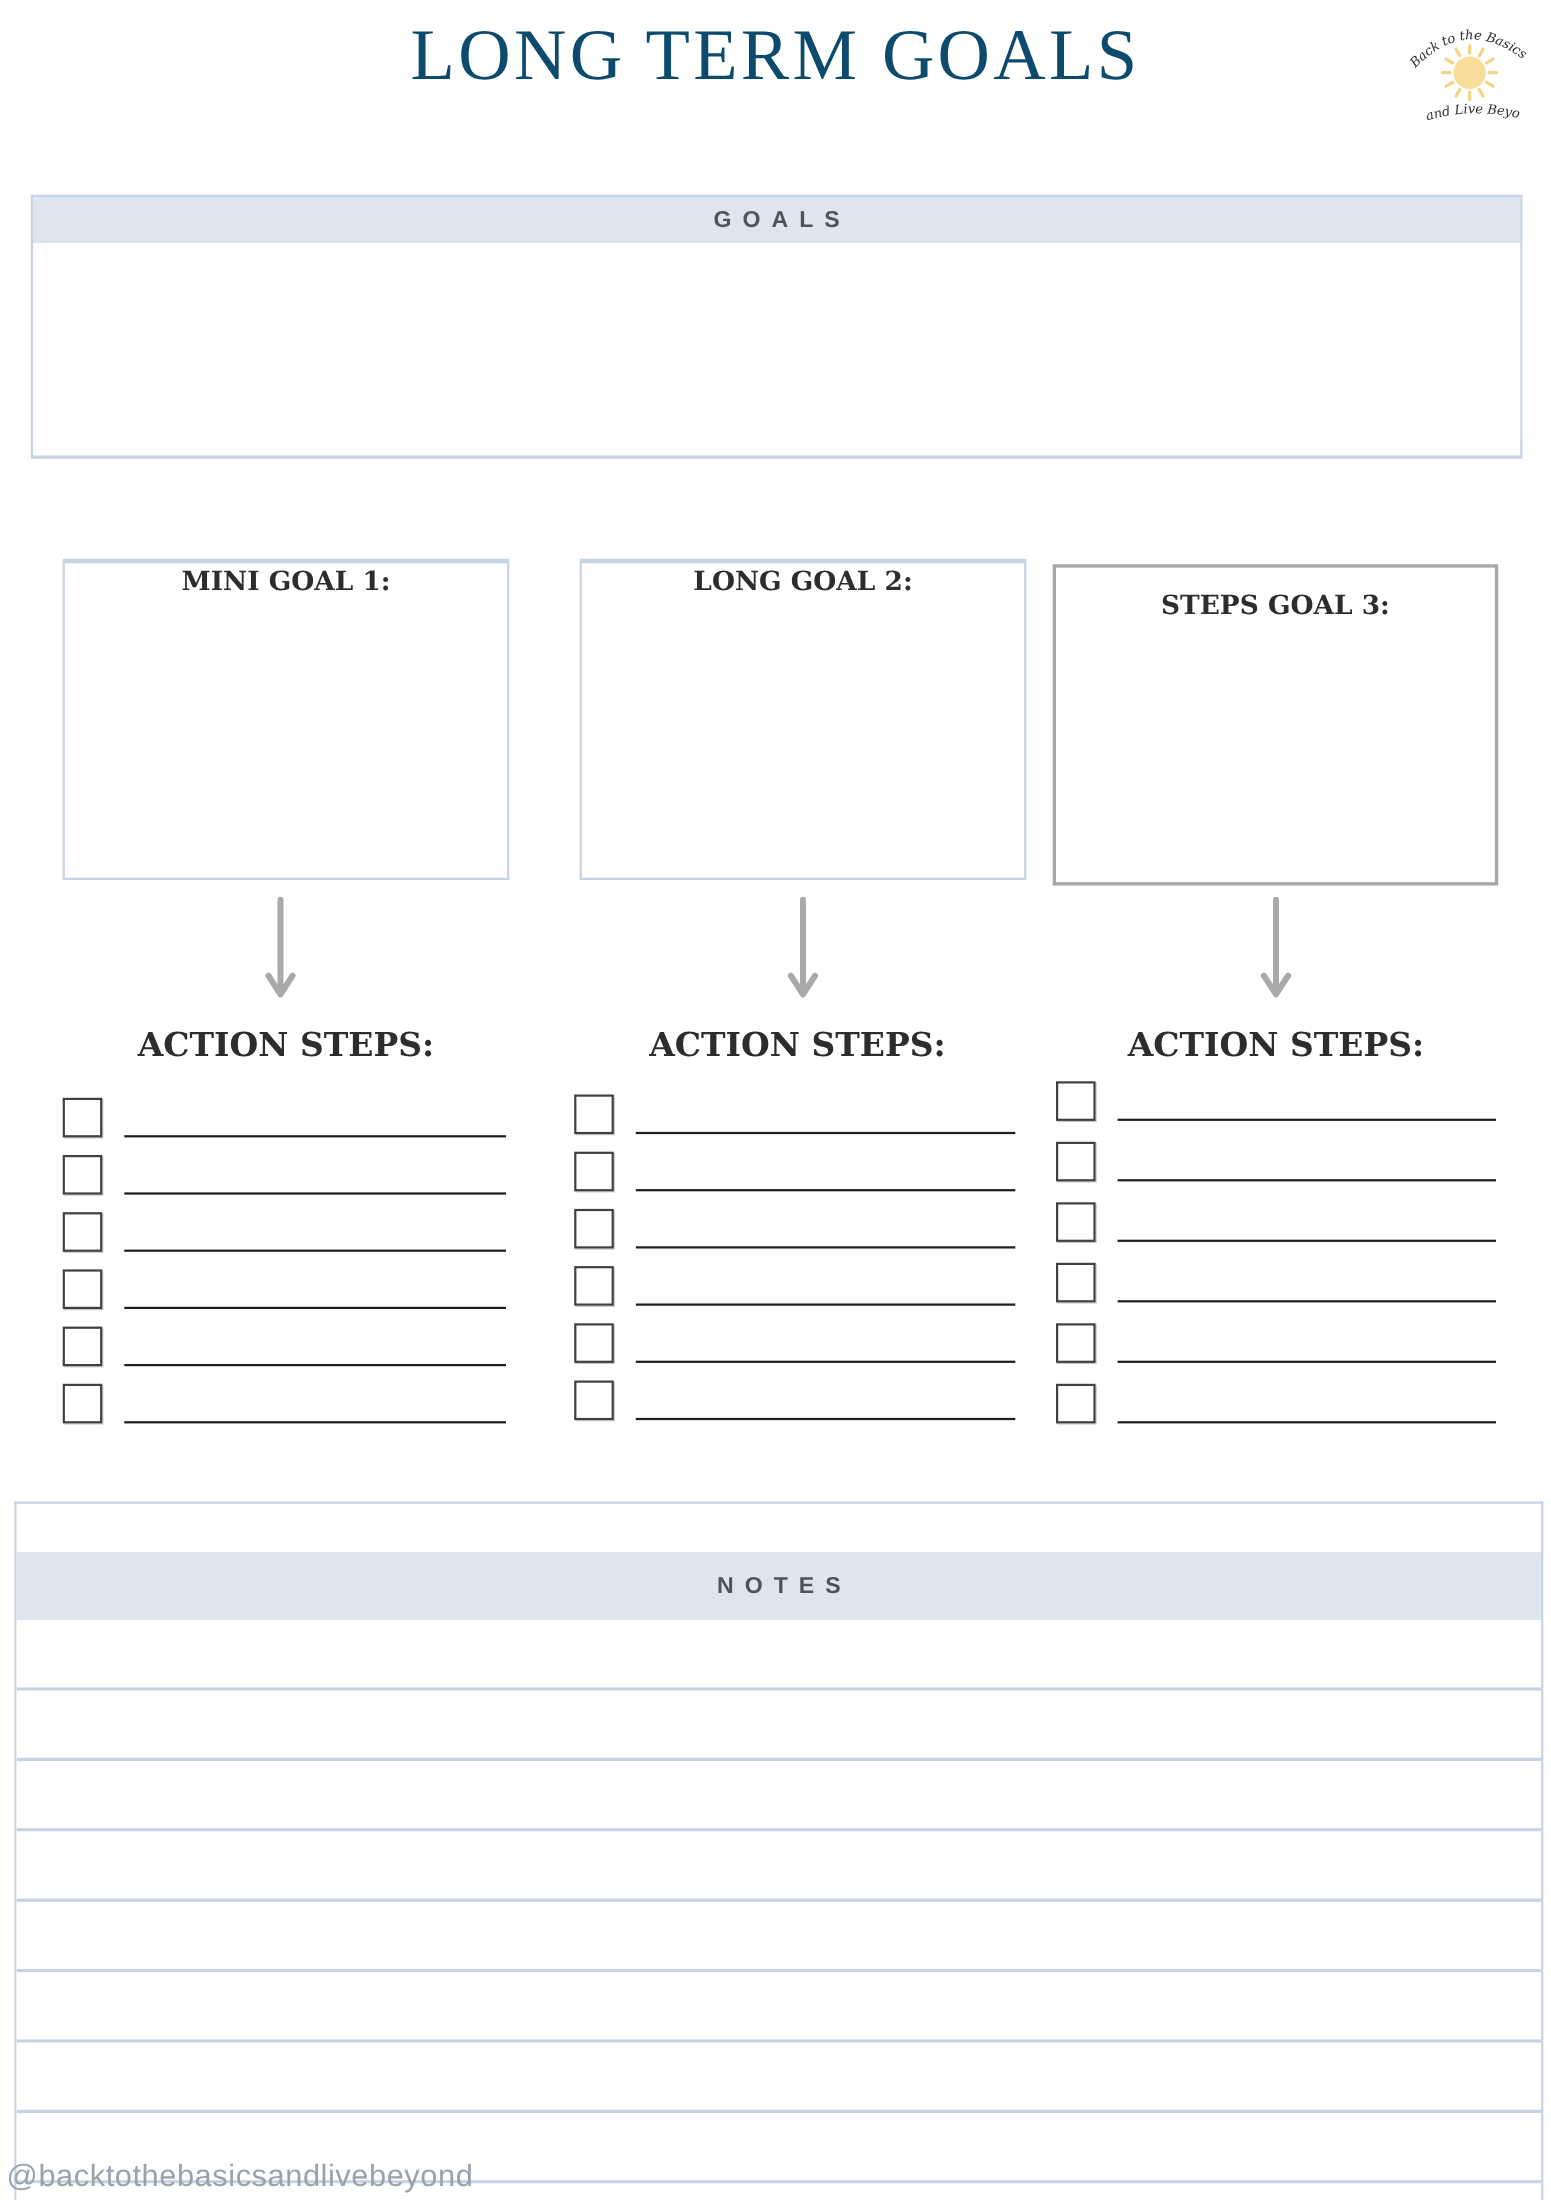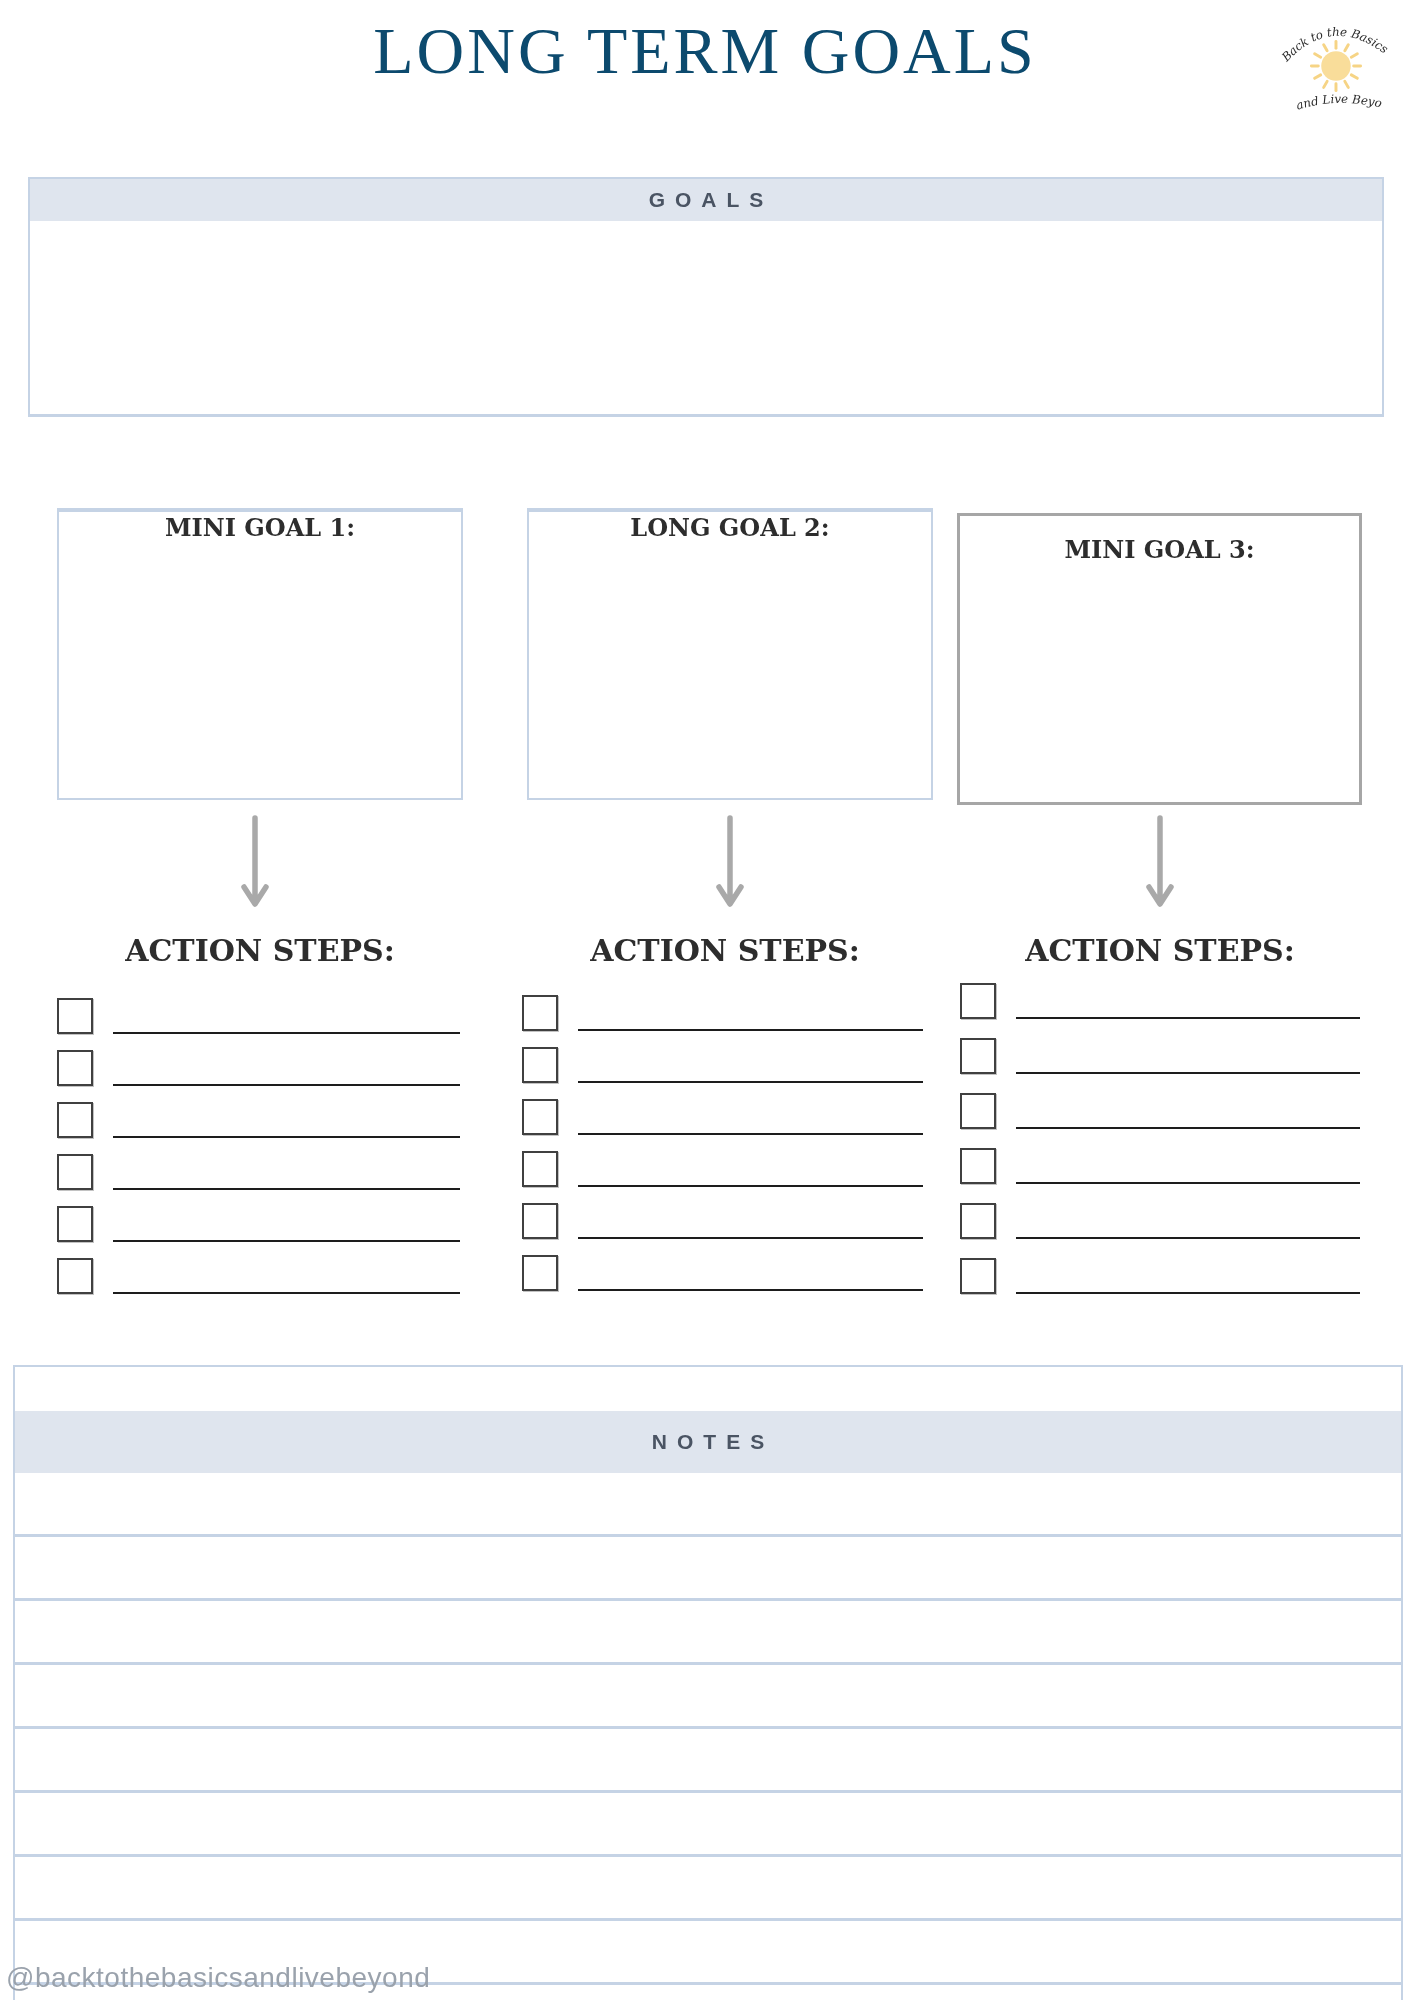--- a/index.html
+++ b/index.html
@@ -142,21 +142,21 @@
     <div class="goals-content"></div>
   </section>
 
   <div class="mini-box blue mini-box-1">
     <div class="mini-label">MINI GOAL 1:</div>
   </div>
   <div class="mini-box blue mini-box-2">
     <div class="mini-label">LONG GOAL 2:</div>
   </div>
   <div class="mini-box gray mini-box-3">
-    <div class="mini-label">MINI GOAL 3:</div>
+    <div class="mini-label">STEPS GOAL 3:</div>
   </div>
 
   <svg class="arrow arrow-1" viewBox="0 0 30 105">
     <path d="M15,3 L15,86 M4,72 L15,89 L26,72" fill="none" stroke="var(--arrow_gray)" stroke-width="5.5" stroke-linecap="round" stroke-linejoin="round"></path>
   </svg>
   <svg class="arrow arrow-2" viewBox="0 0 30 105">
     <path d="M15,3 L15,86 M4,72 L15,89 L26,72" fill="none" stroke="var(--arrow_gray)" stroke-width="5.5" stroke-linecap="round" stroke-linejoin="round"></path>
   </svg>
   <svg class="arrow arrow-3" viewBox="0 0 30 105">
     <path d="M15,3 L15,86 M4,72 L15,89 L26,72" fill="none" stroke="var(--arrow_gray)" stroke-width="5.5" stroke-linecap="round" stroke-linejoin="round"></path>

